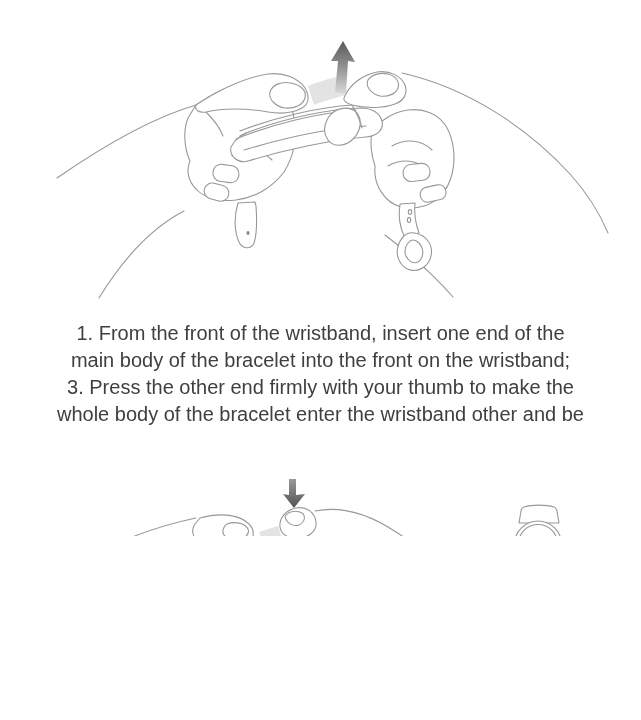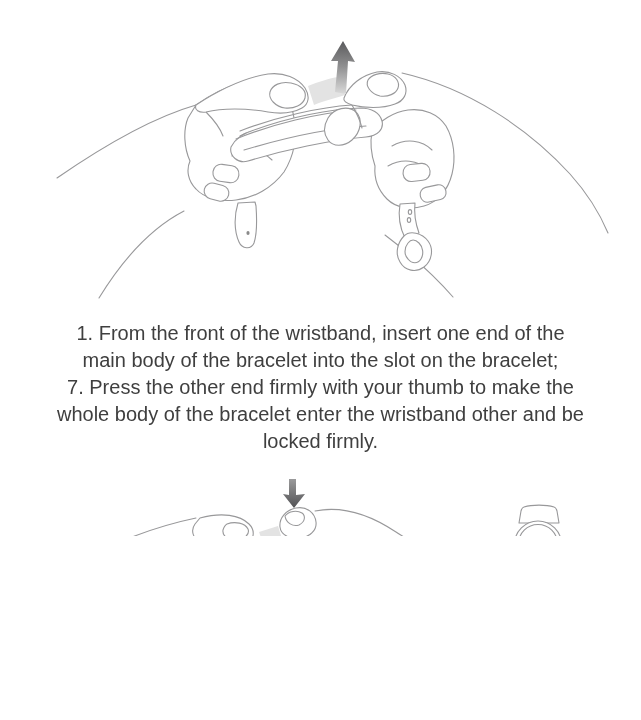--- a/index.html
+++ b/index.html
@@ -100,24 +100,23 @@
         <path class="fillwhite" d="M368,80 C371,75 380,72 388,74 C396,76 400,82 398,88 C396,94 388,97 380,96 C371,94 365,86 368,80 Z"></path>
         <path d="M352,105 C356,112 360,120 362,128"></path>
       </g>
     </g>
 
     <path d="M343,41 L355,62 L348,61 L346,94 L335,92 L338,61 L331,61 Z" fill="url(#gUp)" stroke="none"></path>
   </svg>
 
   <div class="instructions">
     <div>1. From the front of the wristband, insert one end of the</div>
-    <div>main body of the bracelet into the slot on the bracelet;</div>
-    <div>7. Press the other end firmly with your thumb to make the</div>
+    <div>main body of the bracelet into the front on the wristband;</div>
+    <div>3. Press the other end firmly with your thumb to make the</div>
     <div>whole body of the bracelet enter the wristband other and be</div>
-    <div>locked firmly.</div>
   </div>
 
   <svg id="bottom-illustration" width="641" height="265" viewBox="0 455 641 265">
     <defs>
       <linearGradient id="gDown" gradientUnits="userSpaceOnUse" x1="0" y1="479" x2="0" y2="508">
         <stop offset="0" stop-color="#9a9a9b"></stop>
         <stop offset="1" stop-color="#525254"></stop>
       </linearGradient>
     </defs>
 

